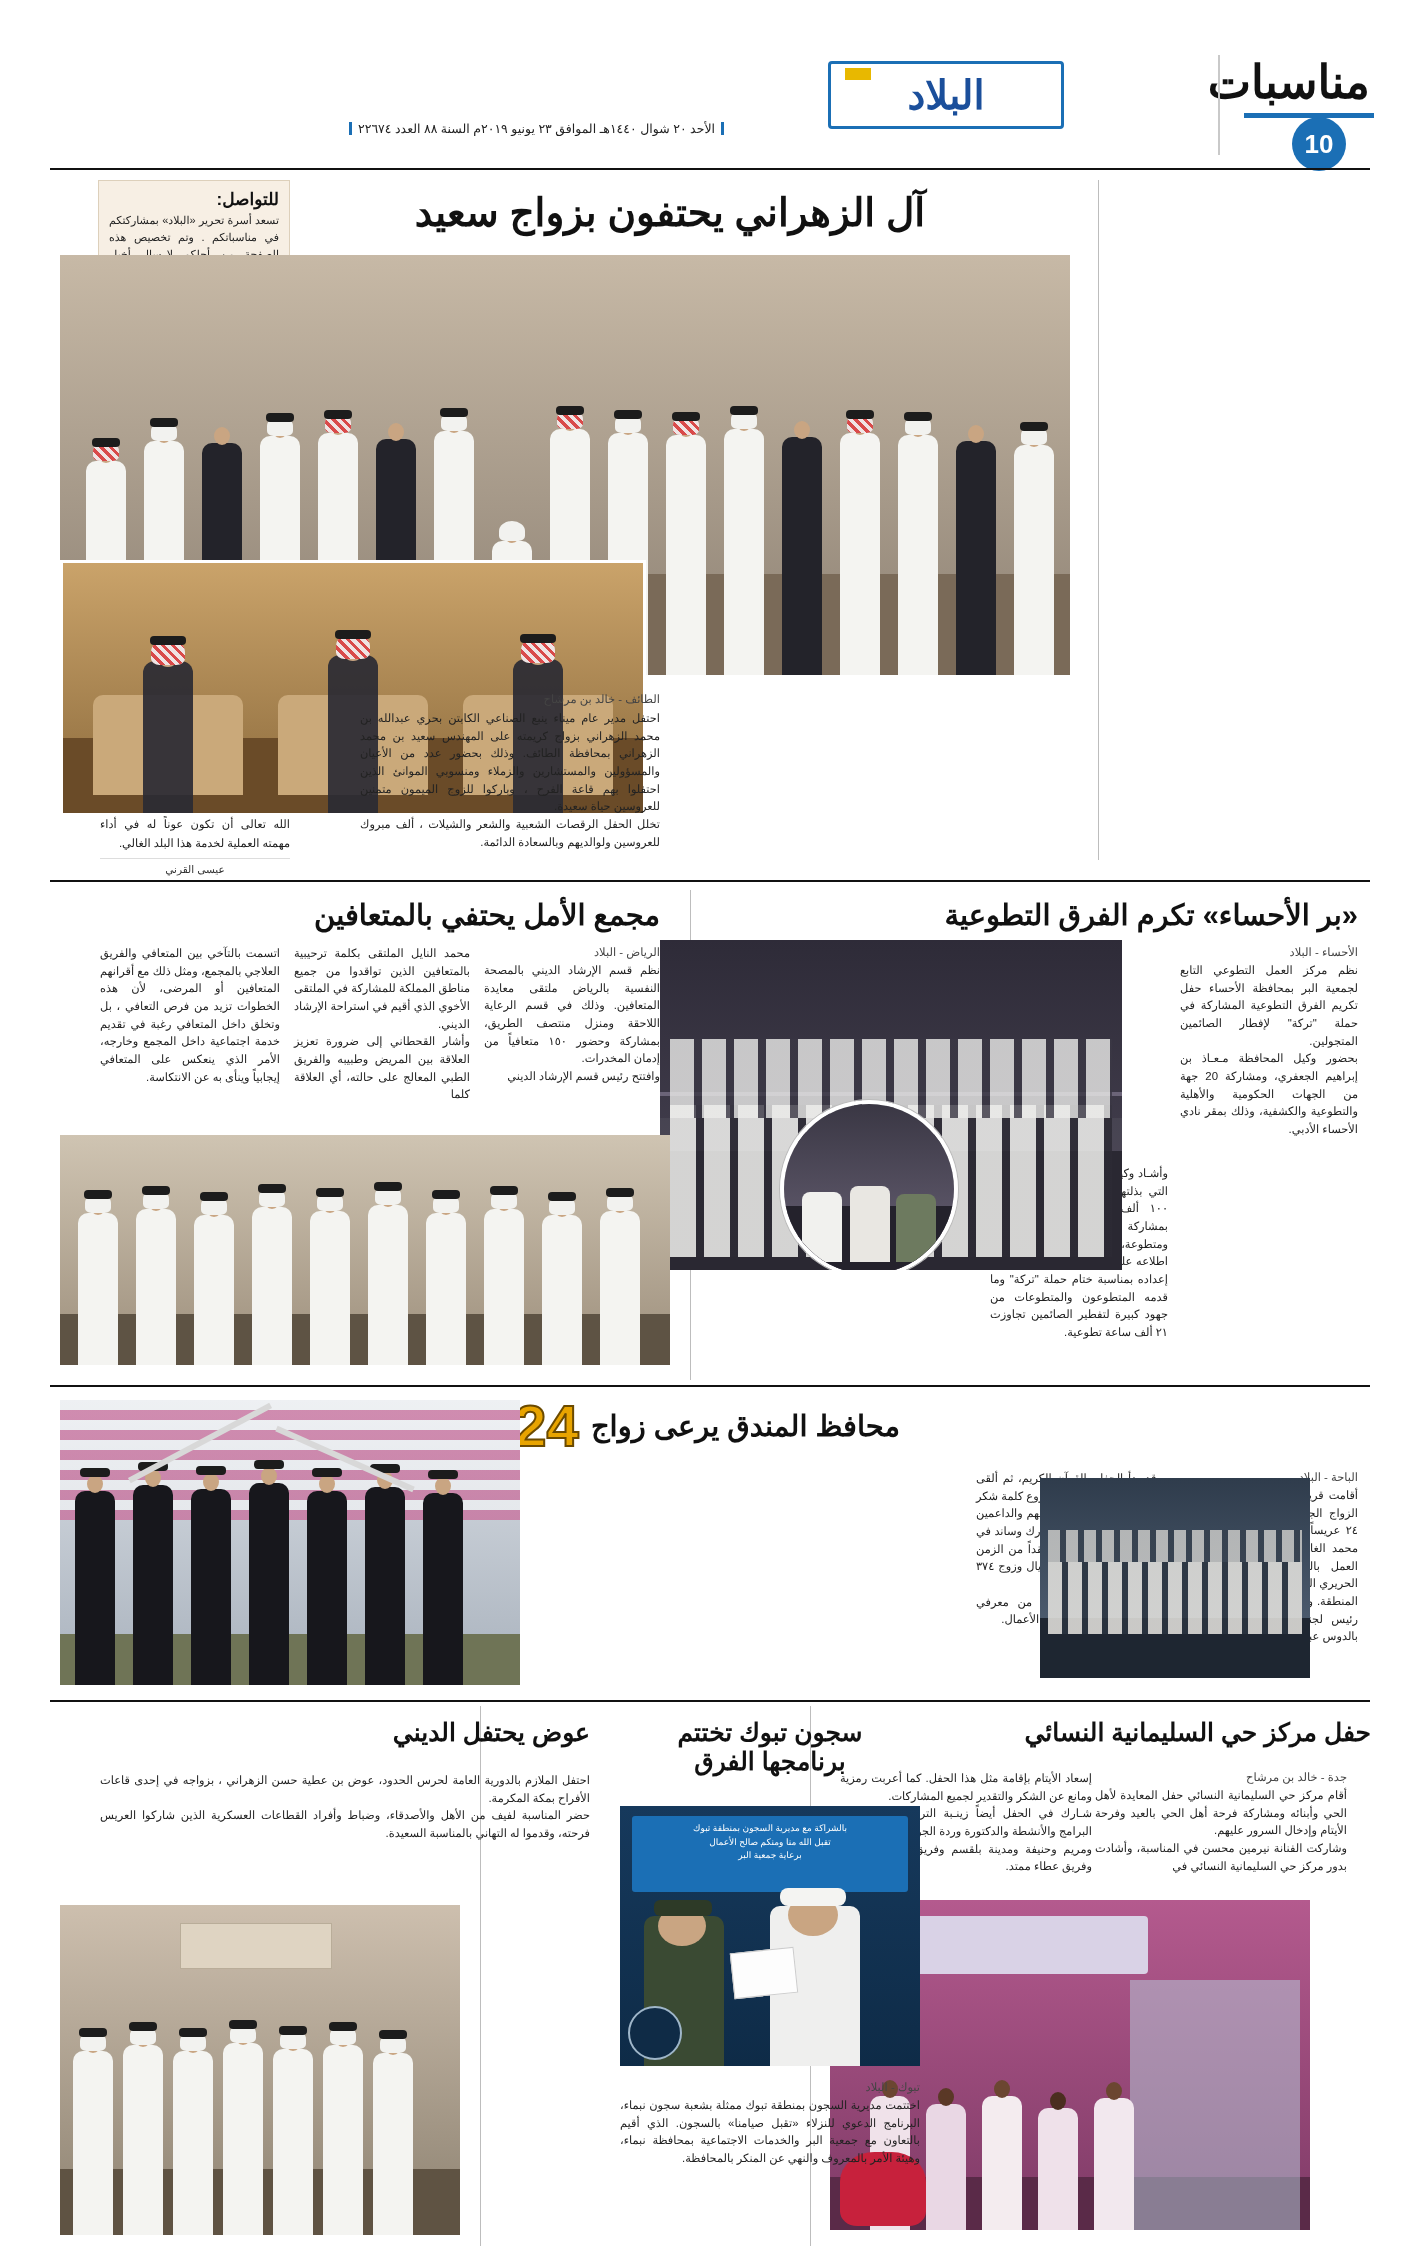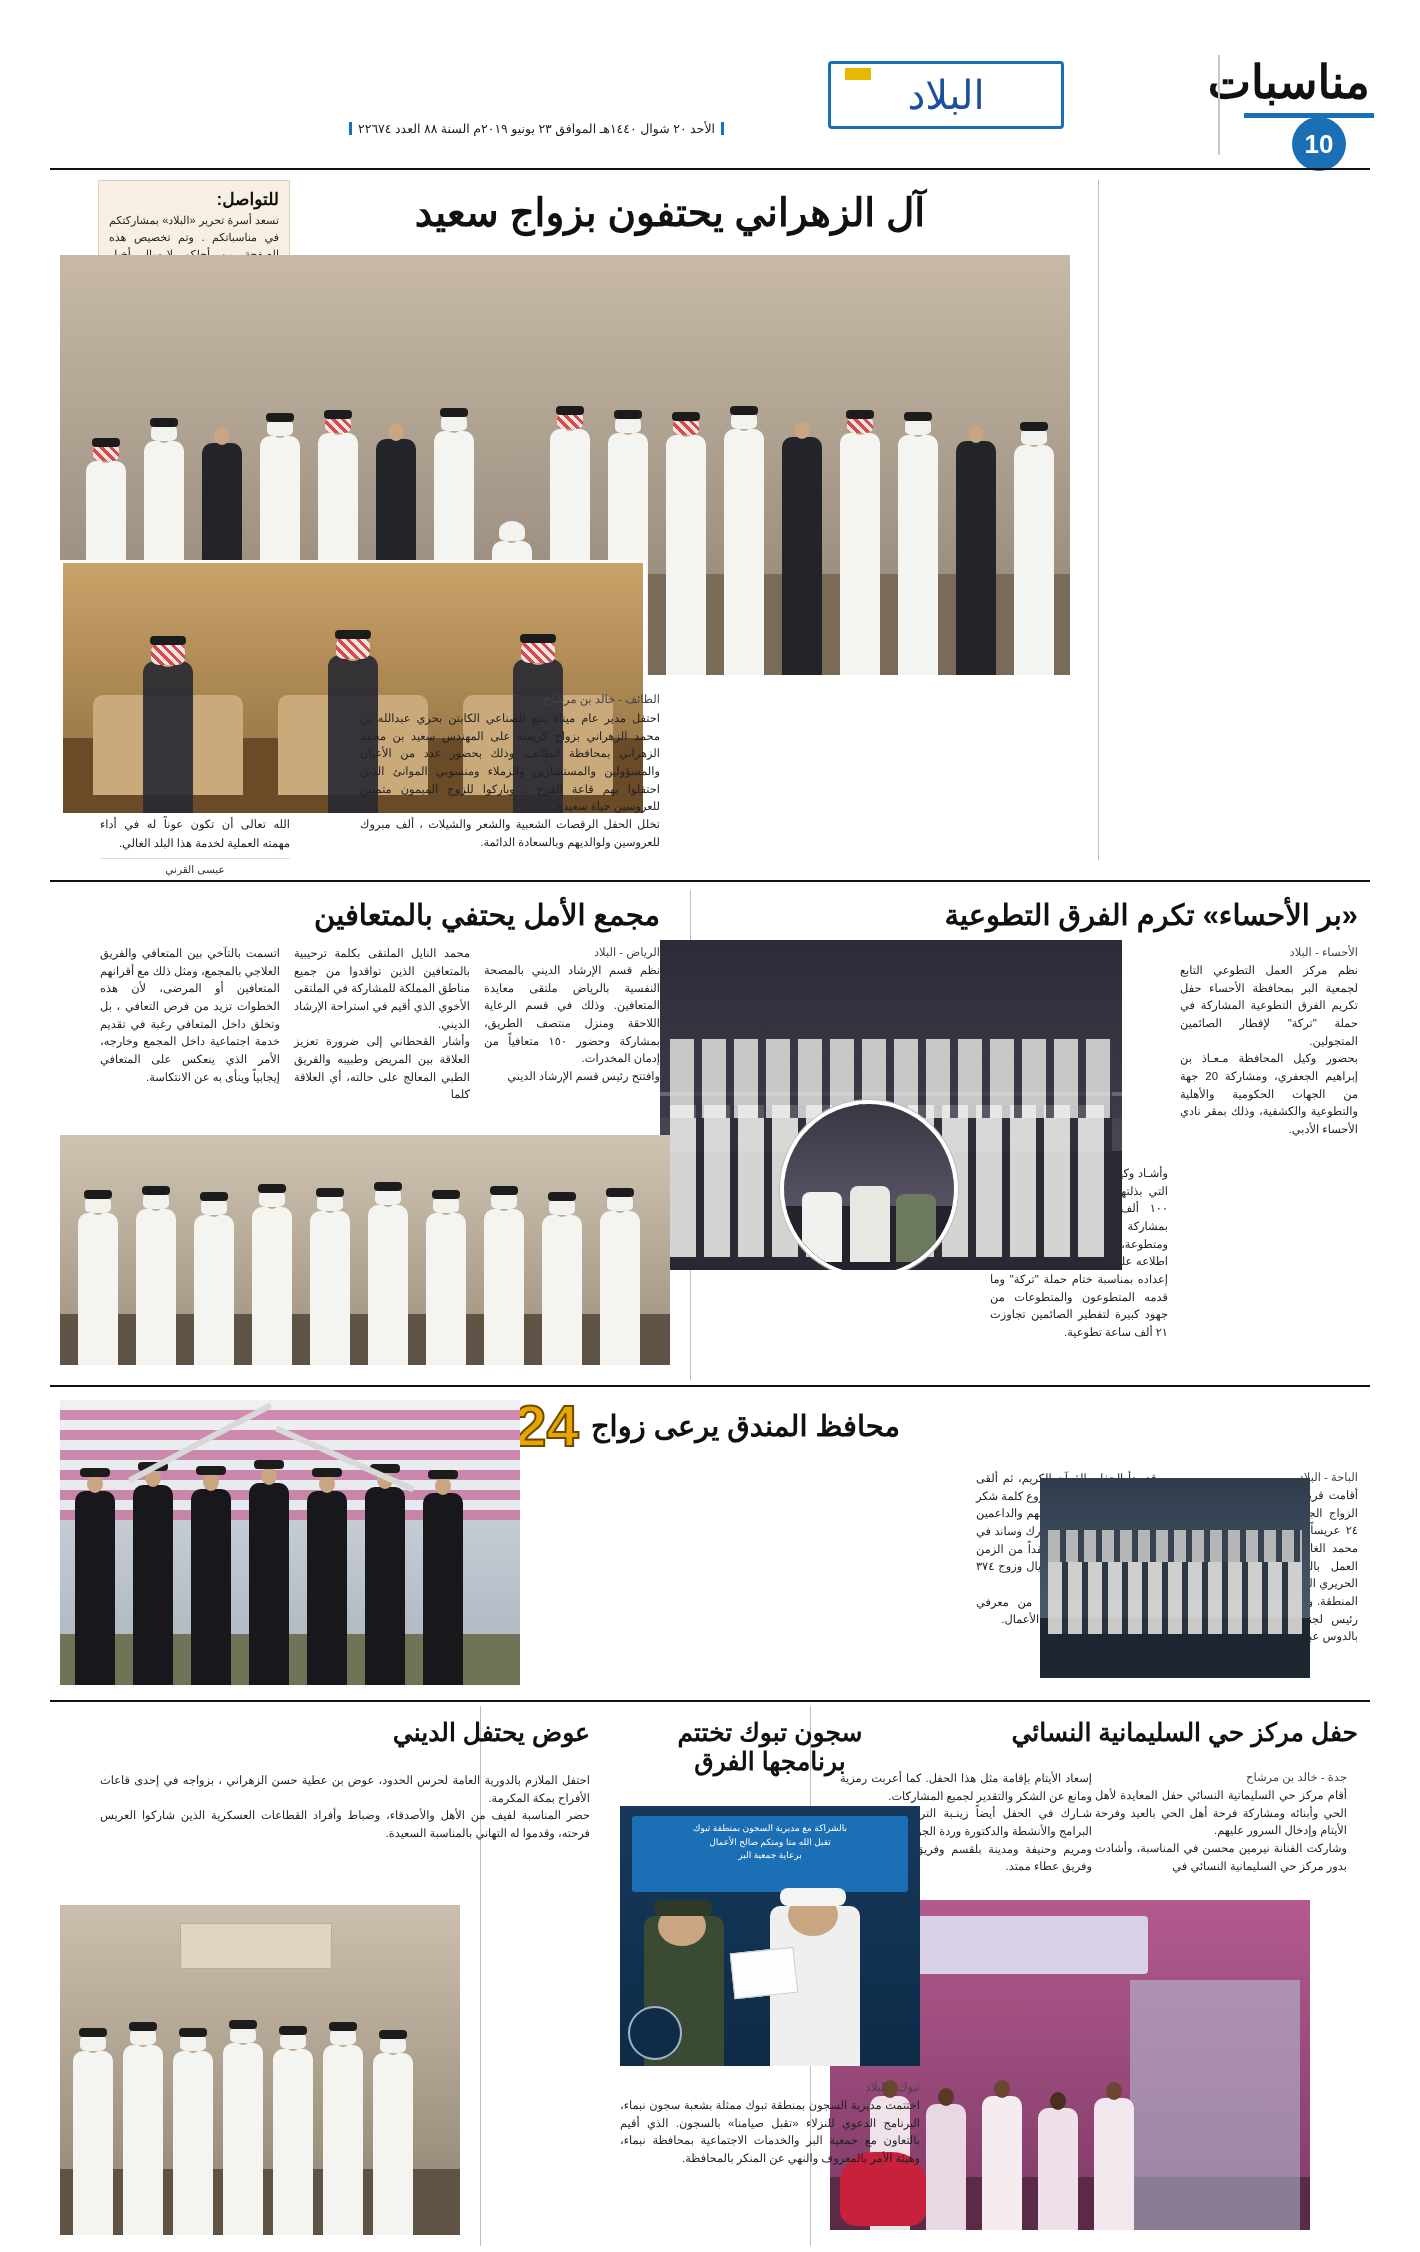--- a/index.html
+++ b/index.html
@@ -15,21 +15,21 @@
   .mh-right{position:absolute;right:0;top:0;text-align:right;}
   .mh-title{font-size:46px;font-weight:bold;color:#111;letter-spacing:1px;}
   .mh-badge{position:absolute;right:24px;top:62px;width:54px;height:54px;border-radius:50%;
     background:#1b6fb5;color:#fff;font-size:26px;font-weight:bold;display:flex;align-items:center;
     justify-content:center;}
   .mh-rule{position:absolute;right:-4px;top:58px;width:130px;height:5px;background:#1b6fb5;}
   .mh-sep{position:absolute;right:150px;top:0px;width:2px;height:100px;background:#c9c9c9;}
   .logo{position:absolute;left:50%;transform:translateX(50%);top:6px;width:230px;height:62px;
     border:3px solid #1b6fb5;border-radius:4px;display:flex;align-items:center;justify-content:center;
     background:#fff;}
-  .logo-word{color:#1b4f9b;font-size:40px;font-weight:normal;letter-spacing:2px;}
+  .logo-word{color:#1b4f9b;font-size:40px;font-weight:bold;letter-spacing:2px;}
   .logo-flag{position:absolute;top:4px;left:14px;width:26px;height:12px;background:#e8b800;}
   .dateline{position:absolute;right:640px;top:66px;font-size:12.5px;color:#222;white-space:nowrap;}
   .dateline .bar{display:inline-block;width:3px;height:13px;background:#1b6fb5;margin:0 6px;
     vertical-align:-2px;}
   .cap{font-size:11.4px;line-height:1.55;color:#222;text-align:justify;}
   .kicker{font-size:11.5px;color:#444;}
 
   
   .contact-box{position:absolute;right:1130px;top:180px;width:190px;height:128px;background:#f7efe4;
     border:1px solid #ddd0bb;}
@@ -493,21 +493,21 @@
      <div style="position:absolute;left:60px;top:40px;width:160px;height:6px;background:#d8d8d8;transform:rotate(-28deg);"></div>
      <div style="position:absolute;left:210px;top:56px;width:150px;height:6px;background:#d8d8d8;transform:rotate(24deg);"></div>
    </div>
  </div>
 
  <div class="rule" style="left:50px;top:1700px;width:1320px;"></div>
 
  <div class="vrule" style="left:480px;top:1706px;height:540px;"></div>
  <div class="vrule" style="left:810px;top:1706px;height:540px;"></div>
 
- <div class="sec-h2" style="position:absolute;right:62px;top:1718px;width:560px;">حفل مركز حي السليمانية النسائي</div>
+ <div class="sec-h2" style="position:absolute;right:49px;top:1718px;width:560px;">حفل مركز حي السليمانية النسائي</div>
  <div style="position:absolute;right:73px;top:1770px;width:252px;">
    <div class="kicker" style="text-align:right;margin-bottom:3px;">جدة - خالد بن مرشاح</div>
    <div class="cap" style="white-space:pre-line;">أقام مركز حي السليمانية النسائي حفل المعايدة لأهل الحي وأبنائه ومشاركة فرحة أهل الحي بالعيد وفرحة الأيتام وإدخال السرور عليهم.
 وشاركت الفنانة نيرمين محسن في المناسبة، وأشادت بدور مركز حي السليمانية النسائي في</div>
  </div>
  <div class="cap" style="position:absolute;right:328px;top:1770px;width:252px;white-space:pre-line;">إسعاد الأيتام بإقامة مثل هذا الحفل. كما أعربت رمزية ومانع عن الشكر والتقدير لجميع المشاركات.
 شـارك في الحفل أيضاً زينـبة التركستاني مسؤولة البرامج والأنشطة والدكتورة وردة الجوف ونورة محجب ومريم وحنيفة ومدينة بلقسم وفريق دعم التطوعي وفريق عطاء ممتد.</div>
 
  <div style="position:absolute;left:830px;top:1900px;width:480px;height:330px;overflow:hidden;">
    <div class="scene">

